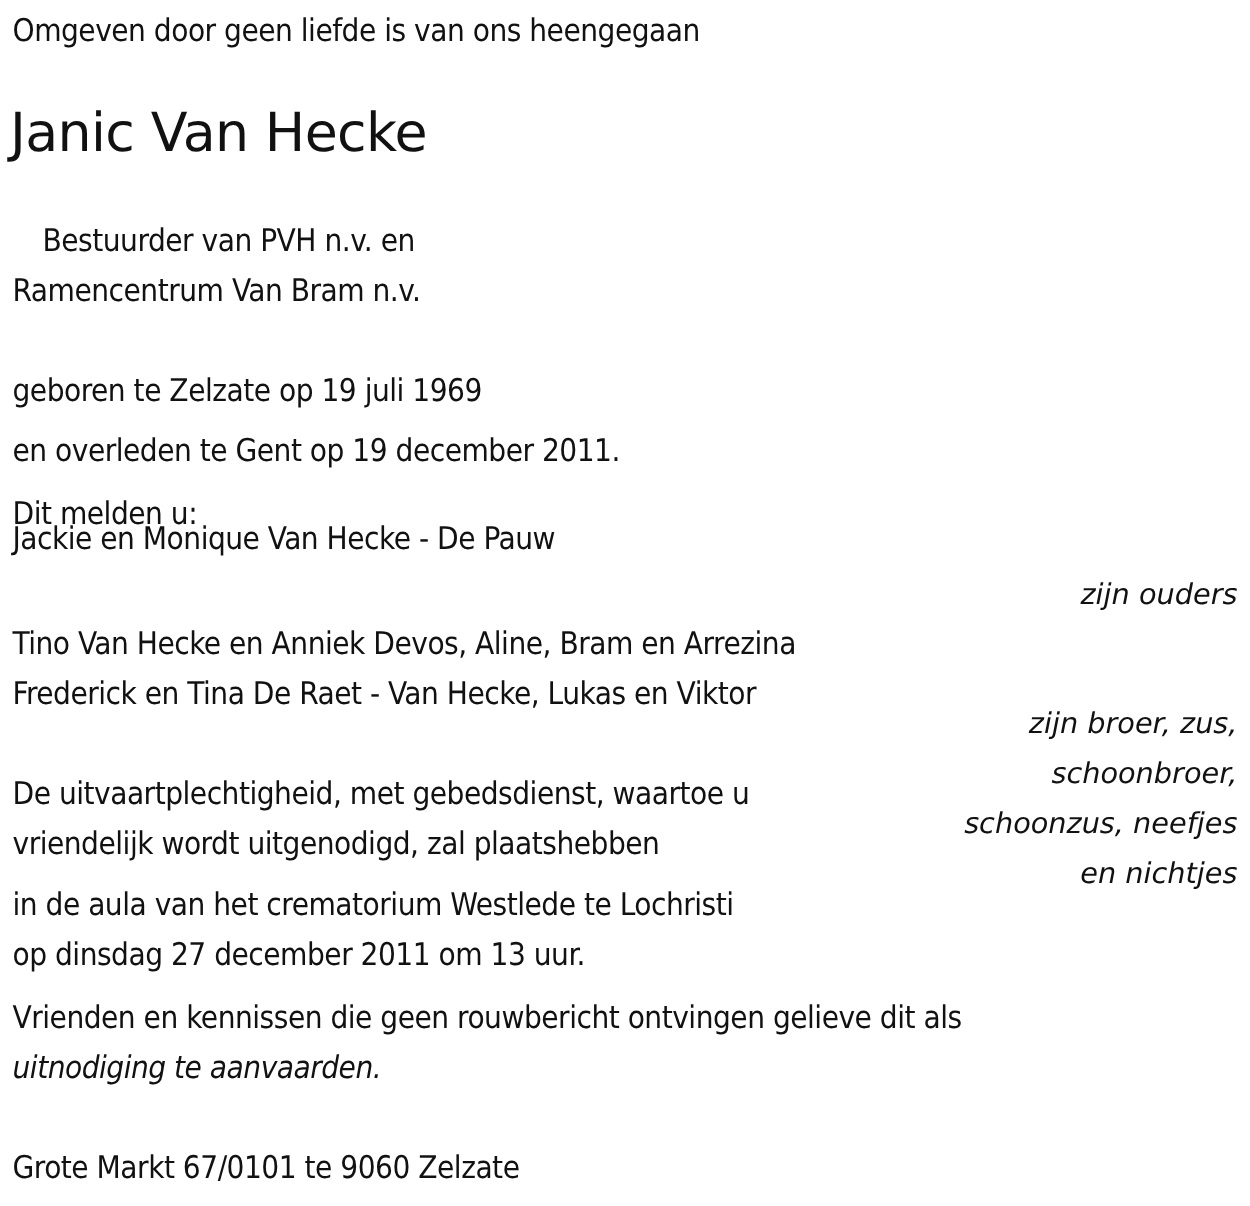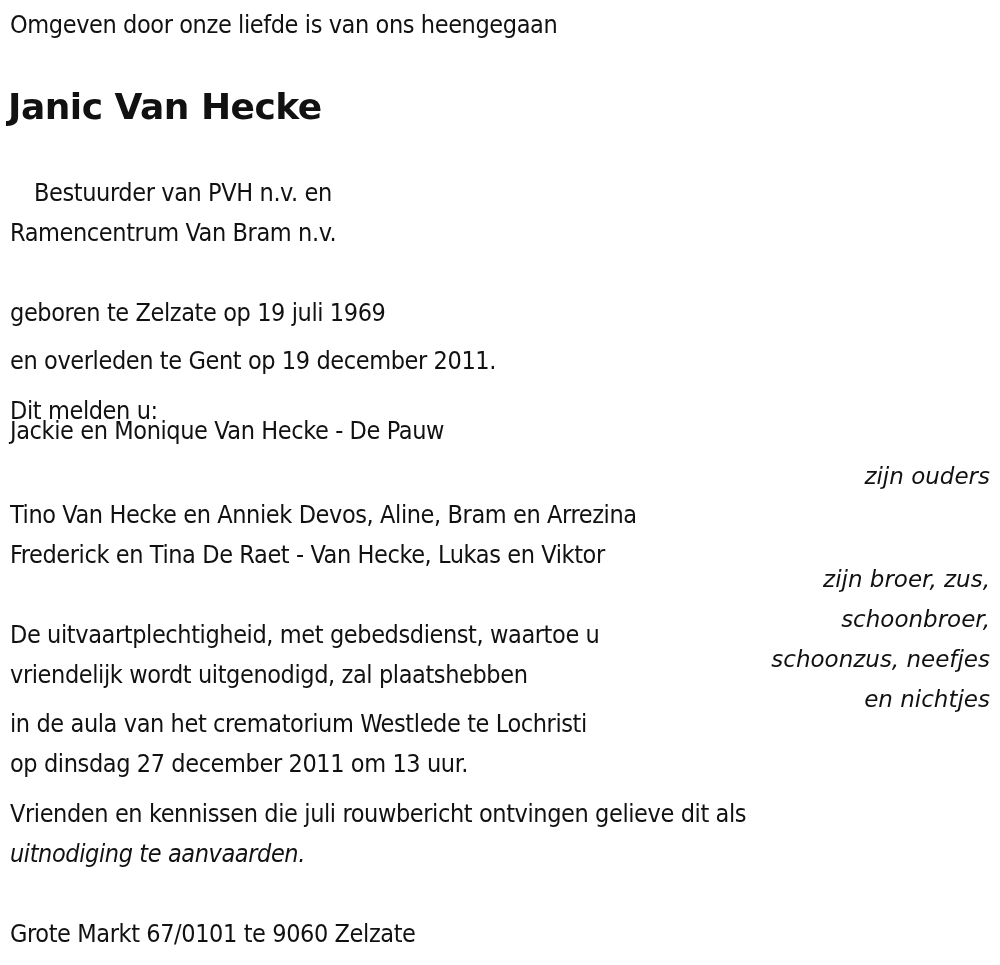--- a/index.html
+++ b/index.html
@@ -22,41 +22,41 @@
       line-height: 30px;
       white-space: nowrap;
       font-stretch: condensed;
       letter-spacing: -0.4px;
       transform-origin: left top;
     }
     .title {
       position: absolute;
       left: 8px;
       top: 86px;
-      font-size: 36px;
+      font-size: 43px;
       line-height: 42px;
-      font-weight: bold;
+      font-weight: normal;
       white-space: nowrap;
       letter-spacing: -0.5px;
     }
     .rel {
       position: absolute;
       right: 10px;
       font-size: 23px;
       line-height: 30px;
       font-style: italic;
       text-align: right;
       white-space: nowrap;
     }
   </style>
 </head>
 <body>
 
 <div>
-  <div class="line" style="top:10px;">Omgeven door onze liefde is van ons heengegaan</div>
+  <div class="line" style="top:10px;">Omgeven door geen liefde is van ons heengegaan</div>
 
   <div class="title">Janic Van Hecke</div>
 
   <div class="line" style="top:178px;margin-left:24px;">Bestuurder van PVH n.v. en</div>
   <div class="line" style="top:218px;">Ramencentrum Van Bram n.v.</div>
 
   <div class="line" style="top:298px;">geboren te Zelzate op 19 juli 1969</div>
   <div class="line" style="top:346px;">en overleden te Gent op 19 december 2011.</div>
 
   <div class="line" style="top:396px;">Dit melden u:</div>
@@ -70,17 +70,17 @@
   <div class="rel" style="top:604px;">schoonbroer,</div>
   <div class="rel" style="top:644px;">schoonzus, neefjes</div>
   <div class="rel" style="top:684px;">en nichtjes</div>
 
   <div class="line" style="top:620px;">De uitvaartplechtigheid, met gebedsdienst, waartoe u</div>
   <div class="line" style="top:660px;">vriendelijk wordt uitgenodigd, zal plaatshebben</div>
 
   <div class="line" style="top:709px;">in de aula van het crematorium Westlede te Lochristi</div>
   <div class="line" style="top:749px;">op dinsdag 27 december 2011 om 13 uur.</div>
 
-  <div class="line" style="top:799px;">Vrienden en kennissen die juli rouwbericht ontvingen gelieve dit als</div>
+  <div class="line" style="top:799px;">Vrienden en kennissen die geen rouwbericht ontvingen gelieve dit als</div>
   <div class="line" style="top:839px;font-style:italic;">uitnodiging te aanvaarden.</div>
 
   <div class="line" style="top:919px;">Grote Markt 67/0101 te 9060 Zelzate</div>
 </div>
 
 </body></html>

